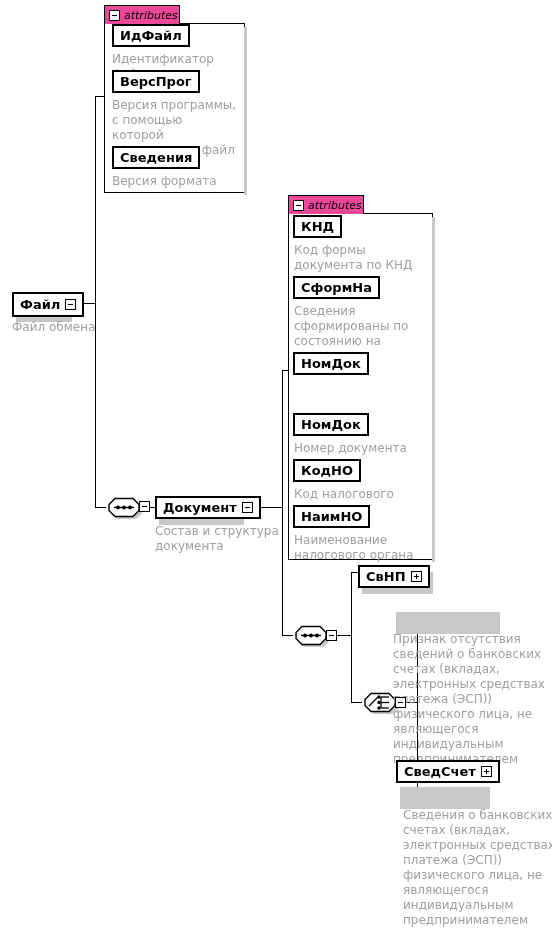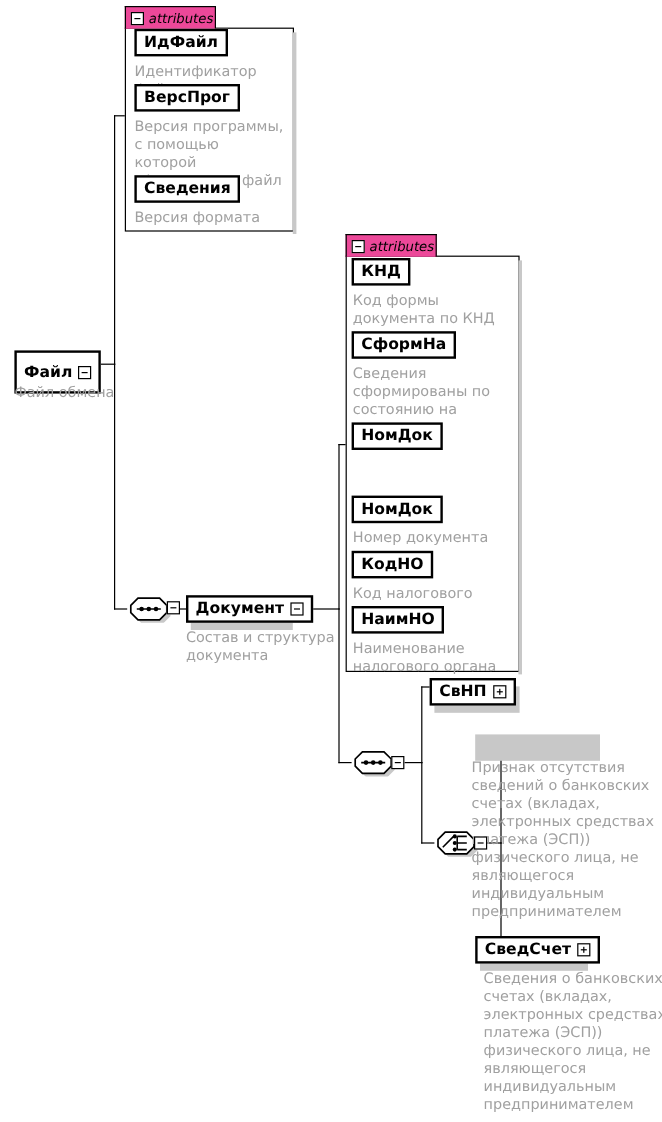--- a/index.html
+++ b/index.html
@@ -140,21 +140,21 @@
   .stmark i:nth-child(1){ width:8px; }
   .stmark i:nth-child(2){ width:6px; }
   .stmark i:nth-child(3){ width:8px; }
 </style>
 </head>
 <body>
 
 <div id="canvas">
 
   <div class="shadow" style="left:16px; top:300px; width:56px; height:22px;"></div>
-  <div class="elbox" id="rootbox" style="left:12px; top:292px; height:36px;">
+  <div class="elbox" id="rootbox" style="left:12px; top:292px; height:25px;">
     <span class="lbl">Файл</span>
     <span class="pm pm-in"></span>
   </div>
   <div class="desc" style="left:12px; top:320px; width:120px;">Файл обмена</div>
 
   <div class="ln lnh" style="left:74px; top:303px; width:22px;"></div>
   <div class="ln lnv" style="left:95px; top:96px; height:208px;"></div>
   <div class="ln lnv" style="left:95px; top:303px; height:205px;"></div>
   <div class="ln lnh" style="left:95px; top:96px; width:10px;"></div>
   <div class="ln lnh" style="left:95px; top:507px; width:11px;"></div>
@@ -300,19 +300,19 @@
   <div class="ln lnh" style="left:406px; top:702px; width:12px;"></div>
   <div class="ln lnv" style="left:417px; top:613px; height:90px;"></div>
   <div class="ln lnh" style="left:417px; top:613px; width:8px;"></div>
   <div class="ln lnv" style="left:417px; top:702px; height:86px;"></div>
   <div class="ln lnh" style="left:417px; top:787px; width:8px;"></div>
 
   <div class="shadow" style="left:396px; top:612px; width:104px; height:22px;"></div>
   <div class="desc" style="left:393px; top:632px; width:158px;">Признак отсутствия сведений о банковских счетах (вкладах, электронных средствах платежа (ЭСП)) физического лица, не являющегося индивидуальным предпринимателем</div>
 
   <div class="shadow" style="left:400px; top:787px; width:90px; height:22px;"></div>
-  <div class="elbox" style="left:396px; top:780px;">
+  <div class="elbox" style="left:396px; top:760px;">
     <span class="lbl">СведСчет</span>
     <span class="pm plus pm-in"></span>
   </div>
   <div class="desc" style="left:403px; top:808px; width:152px;">Сведения о банковских счетах (вкладах, электронных средствах платежа (ЭСП)) физического лица, не являющегося индивидуальным предпринимателем</div>
 
 </div>
 
 </body></html>

